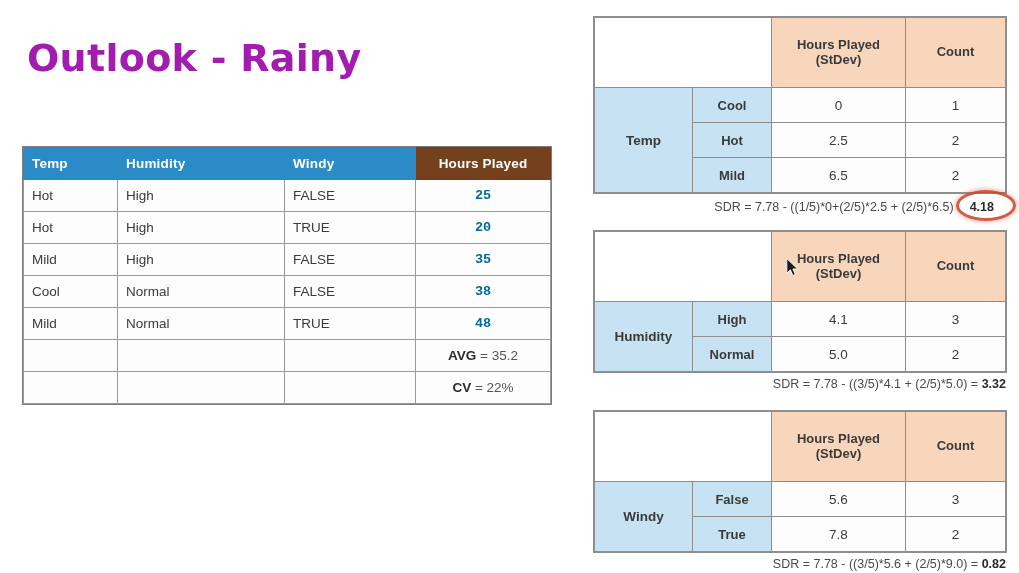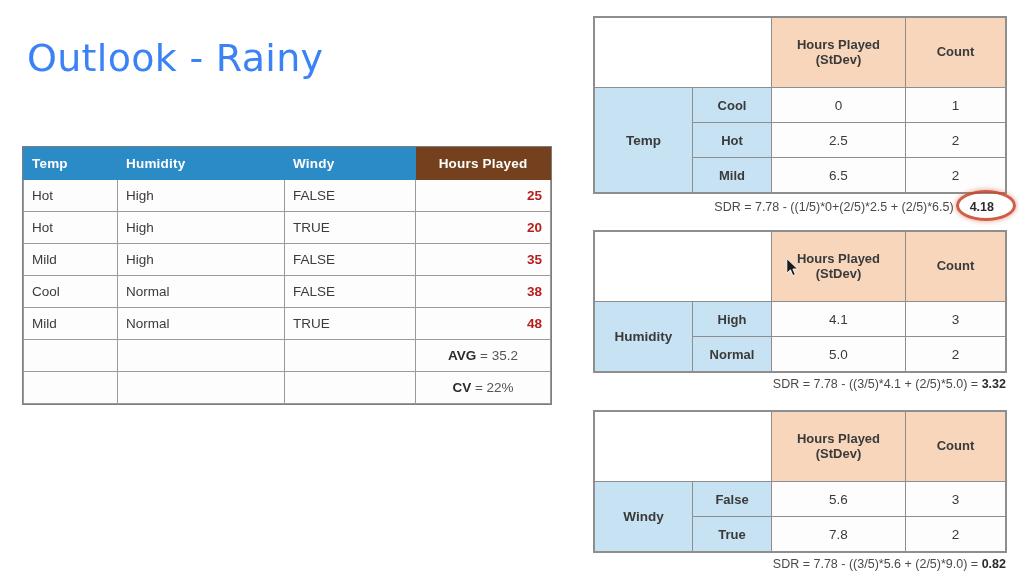--- a/index.html
+++ b/index.html
@@ -16,23 +16,23 @@
     font-family: "Liberation Sans", sans-serif;
     color: #3b3b3b;
   }
 
   
   #slide-title {
     position: absolute;
     left: 27px;
     top: 36px;
     font-size: 38px;
-    font-weight: 400;
+    font-weight: 700;
     letter-spacing: 0.3px;
-    color: #3b82f6;
+    color: #a21caf;
     font-family: "DejaVu Sans", sans-serif;
     white-space: nowrap;
   }
 
   
   #main-table {
     position: absolute;
     left: 23px;
     top: 147px;
     width: 527px;
@@ -61,23 +61,24 @@
     font-size: 13.5px;
     border-color: #2b8bc6;
     letter-spacing: 0.2px;
   }
   #main-table thead th.hours-head {
     background: #74401d;
     border-color: #74401d;
     text-align: center;
   }
   #main-table td.hours-cell {
-    text-align: right;
-    font-weight: bold;
-    color: #b91c1c;
+    text-align: center;
+    font-weight: bold;
+    color: #0369a1;
+    font-family: Liberation Mono, monospace;
   }
   #main-table td.stat-cell {
     text-align: center;
     color: #555;
   }
   #main-table td.stat-cell b {
     color: #2b2b2b;
   }
   #main-table td.empty-cell { background: #fdfdfd; }
 

